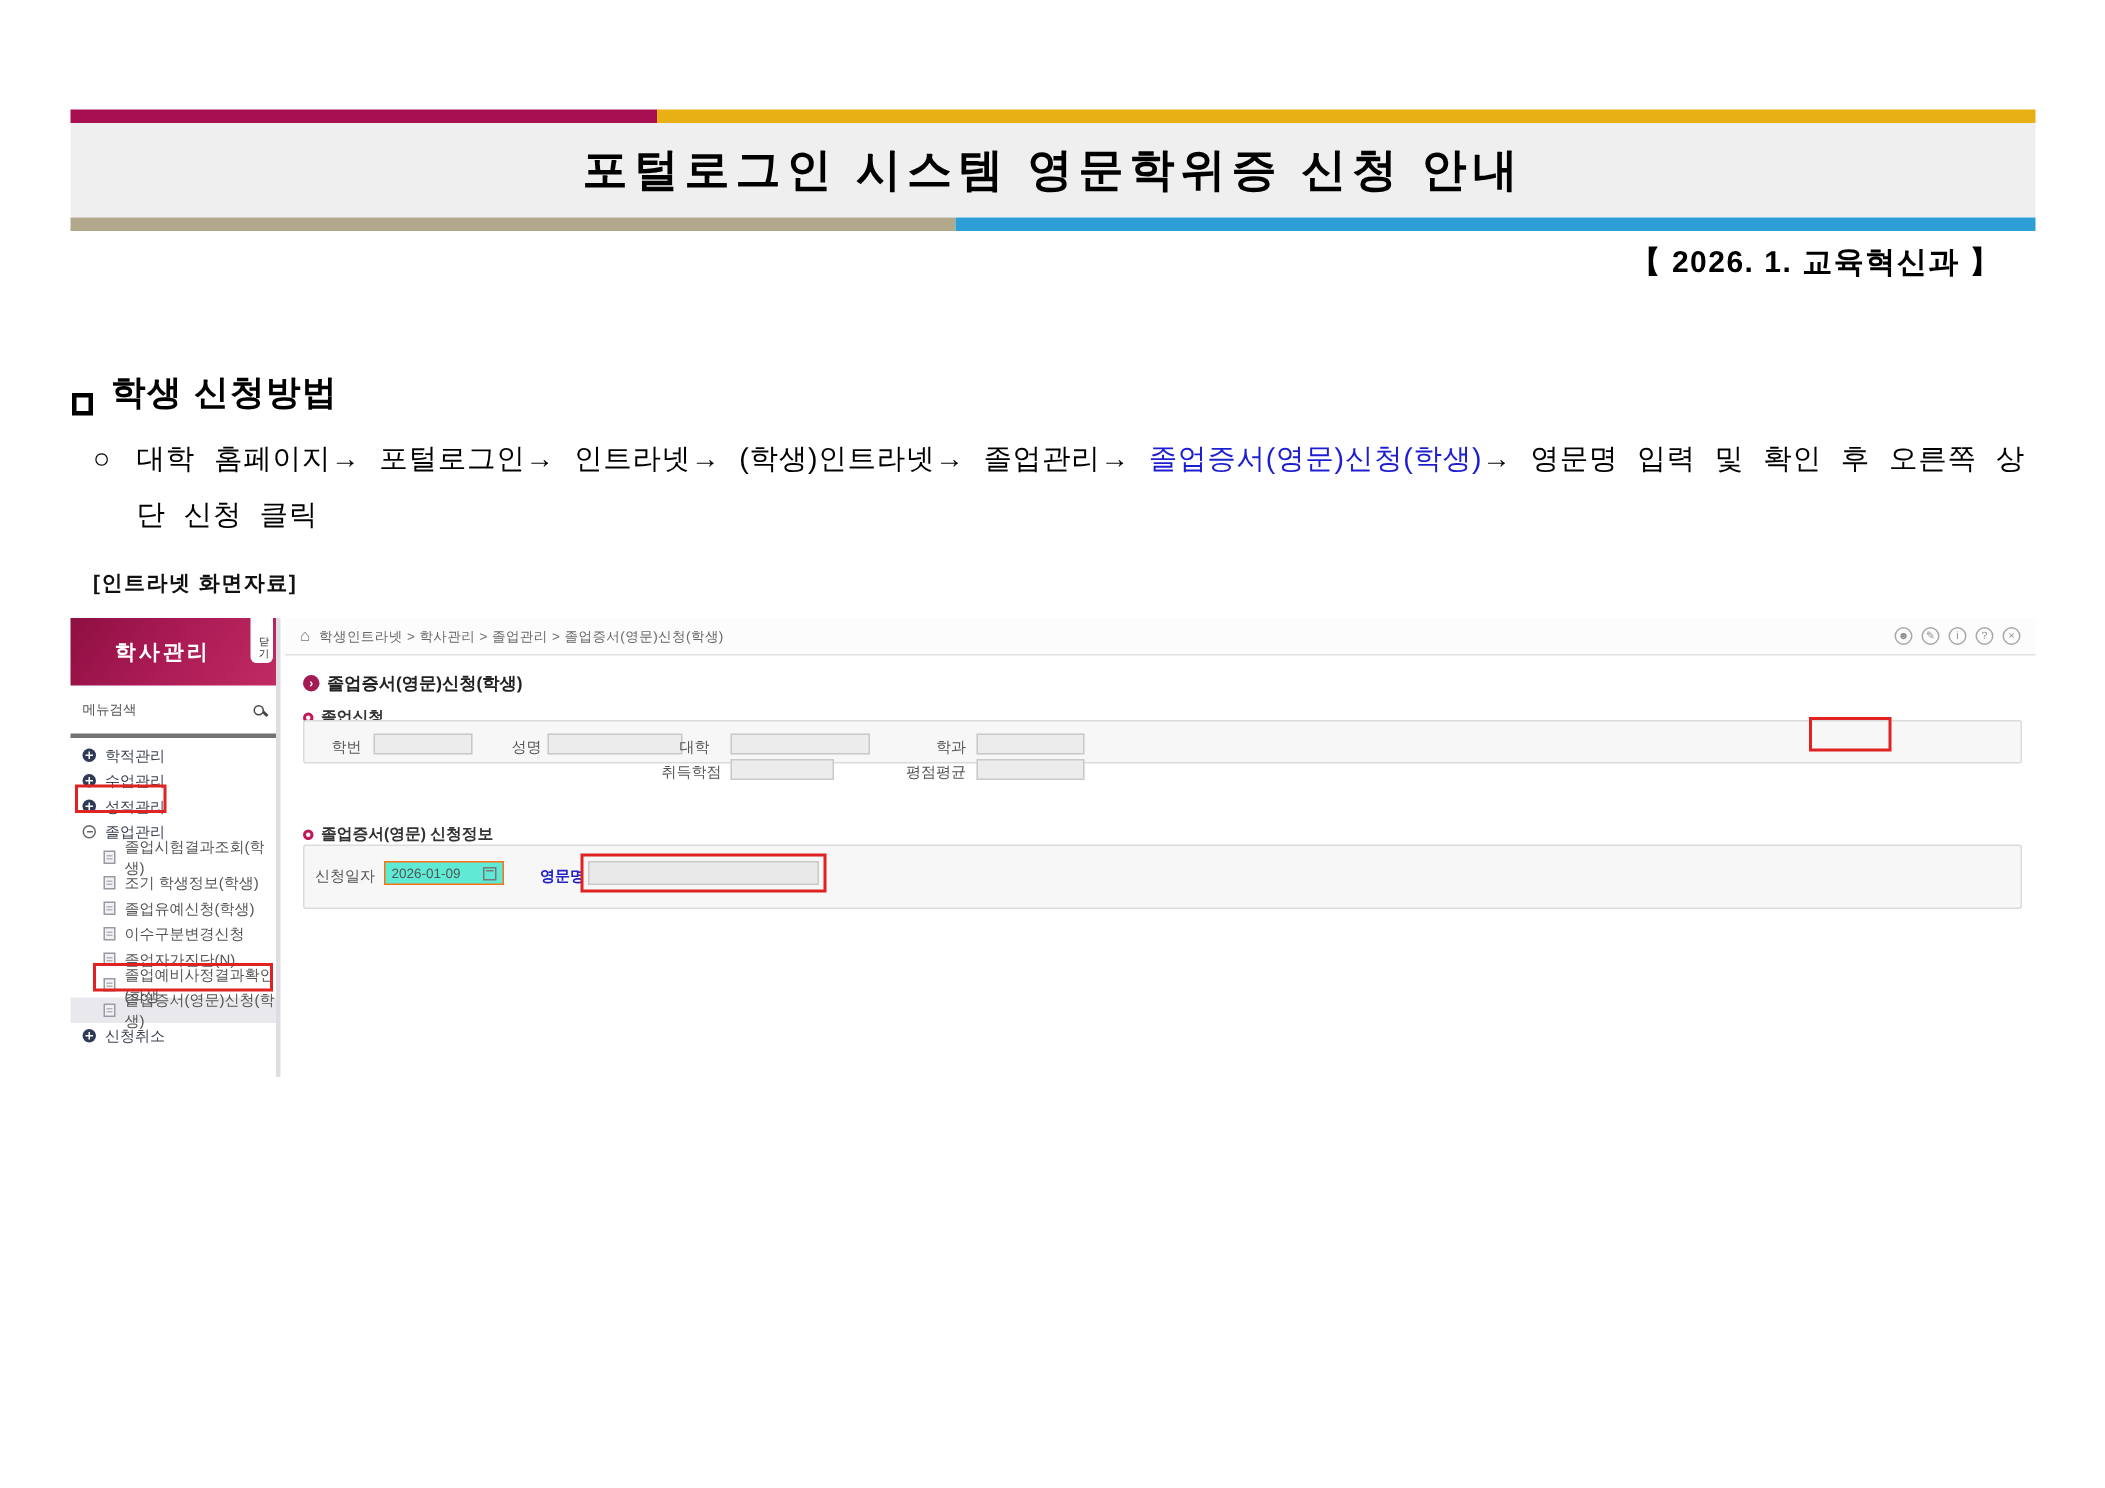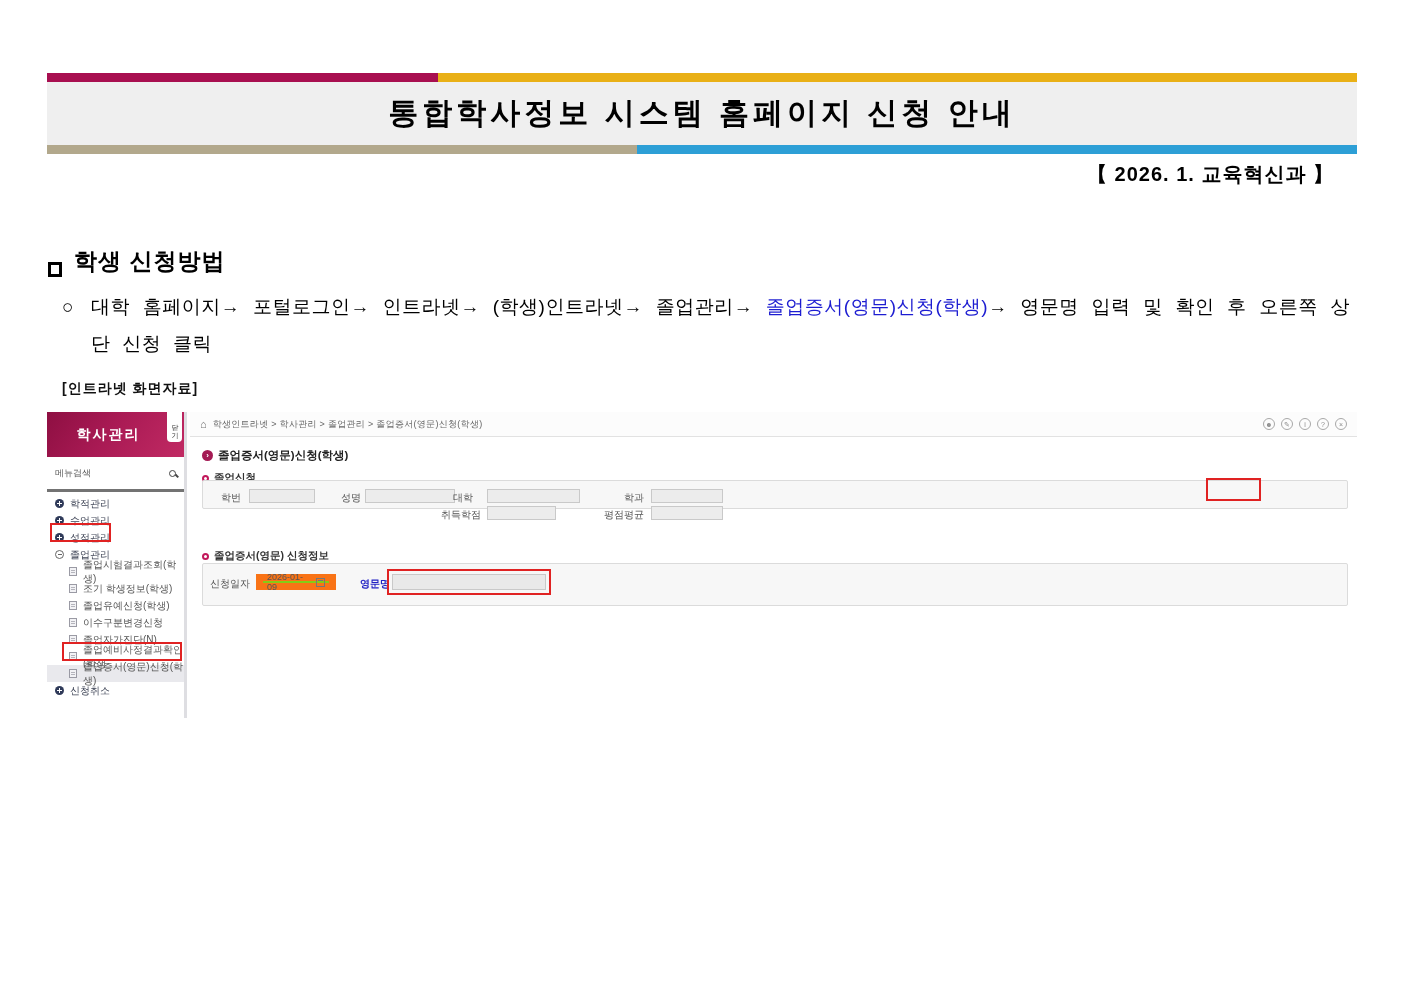--- a/index.html
+++ b/index.html
@@ -87,38 +87,38 @@
   .toolbar { position:absolute; top:57px; right:12px; display:flex; gap:8px; }
   .tbtn { position:relative; height:17px; background:#ebebeb; border:1px solid #d2d2d2; color:#333;
           font-size:10px; display:flex; align-items:center; gap:4px; padding:0 7px;margin-top:12px; }
   .tbtn .cico { width:9px; height:9px; border-radius:50%; background:#555; color:#fff; font-size:7px;
                 display:flex; align-items:center; justify-content:center; line-height:1; }
 
   .panel { position:absolute; left:12px; width:1146px; background:#f7f7f7; border:1px solid #dbdbdb; border-radius:2px; }
   .flabel { position:absolute; font-size:10px; color:#555; text-align:right; }
   .finput { position:absolute; height:14px; background:#ececec; border:1px solid #c9c9c9; }
 
-  .date-input { position:absolute; height:16px; background:#84cc16; border:7px solid #f97316; display:flex;
+  .date-input { position:absolute; height:16px; background:#5eead4; border:1px solid #f97316; display:flex;
                 align-items:center; padding:0 4px; gap:6px; }
   .date-input .val { font-size:9px; color:#555; flex:1; }
   .cal { width:9px; height:9px; border:1px solid #777; position:relative; }
   .cal::before { content:""; position:absolute; left:1px; right:1px; top:1.5px; height:1px; background:#777; }
   .blue-lbl { position:absolute; font-size:10px; font-weight:bold; color:#2323c4; }
 </style>
 </head>
 <body>
 
 <div class="page">
 
   <div class="banner">
     <div class="banner-topbar">
       <div class="seg-magenta"></div>
       <div class="seg-gold"></div>
     </div>
-    <div class="banner-title">통합학사정보 시스템 홈페이지 신청 안내</div>
+    <div class="banner-title">포털로그인 시스템 영문학위증 신청 안내</div>
     <div class="banner-botbar">
       <div class="seg-tan"></div>
       <div class="seg-blue"></div>
     </div>
   </div>
 
   <div class="date-line">【 2026. 1. 교육혁신과 】</div>
 
   <div class="section-heading">
     <span class="sq-marker"></span>

